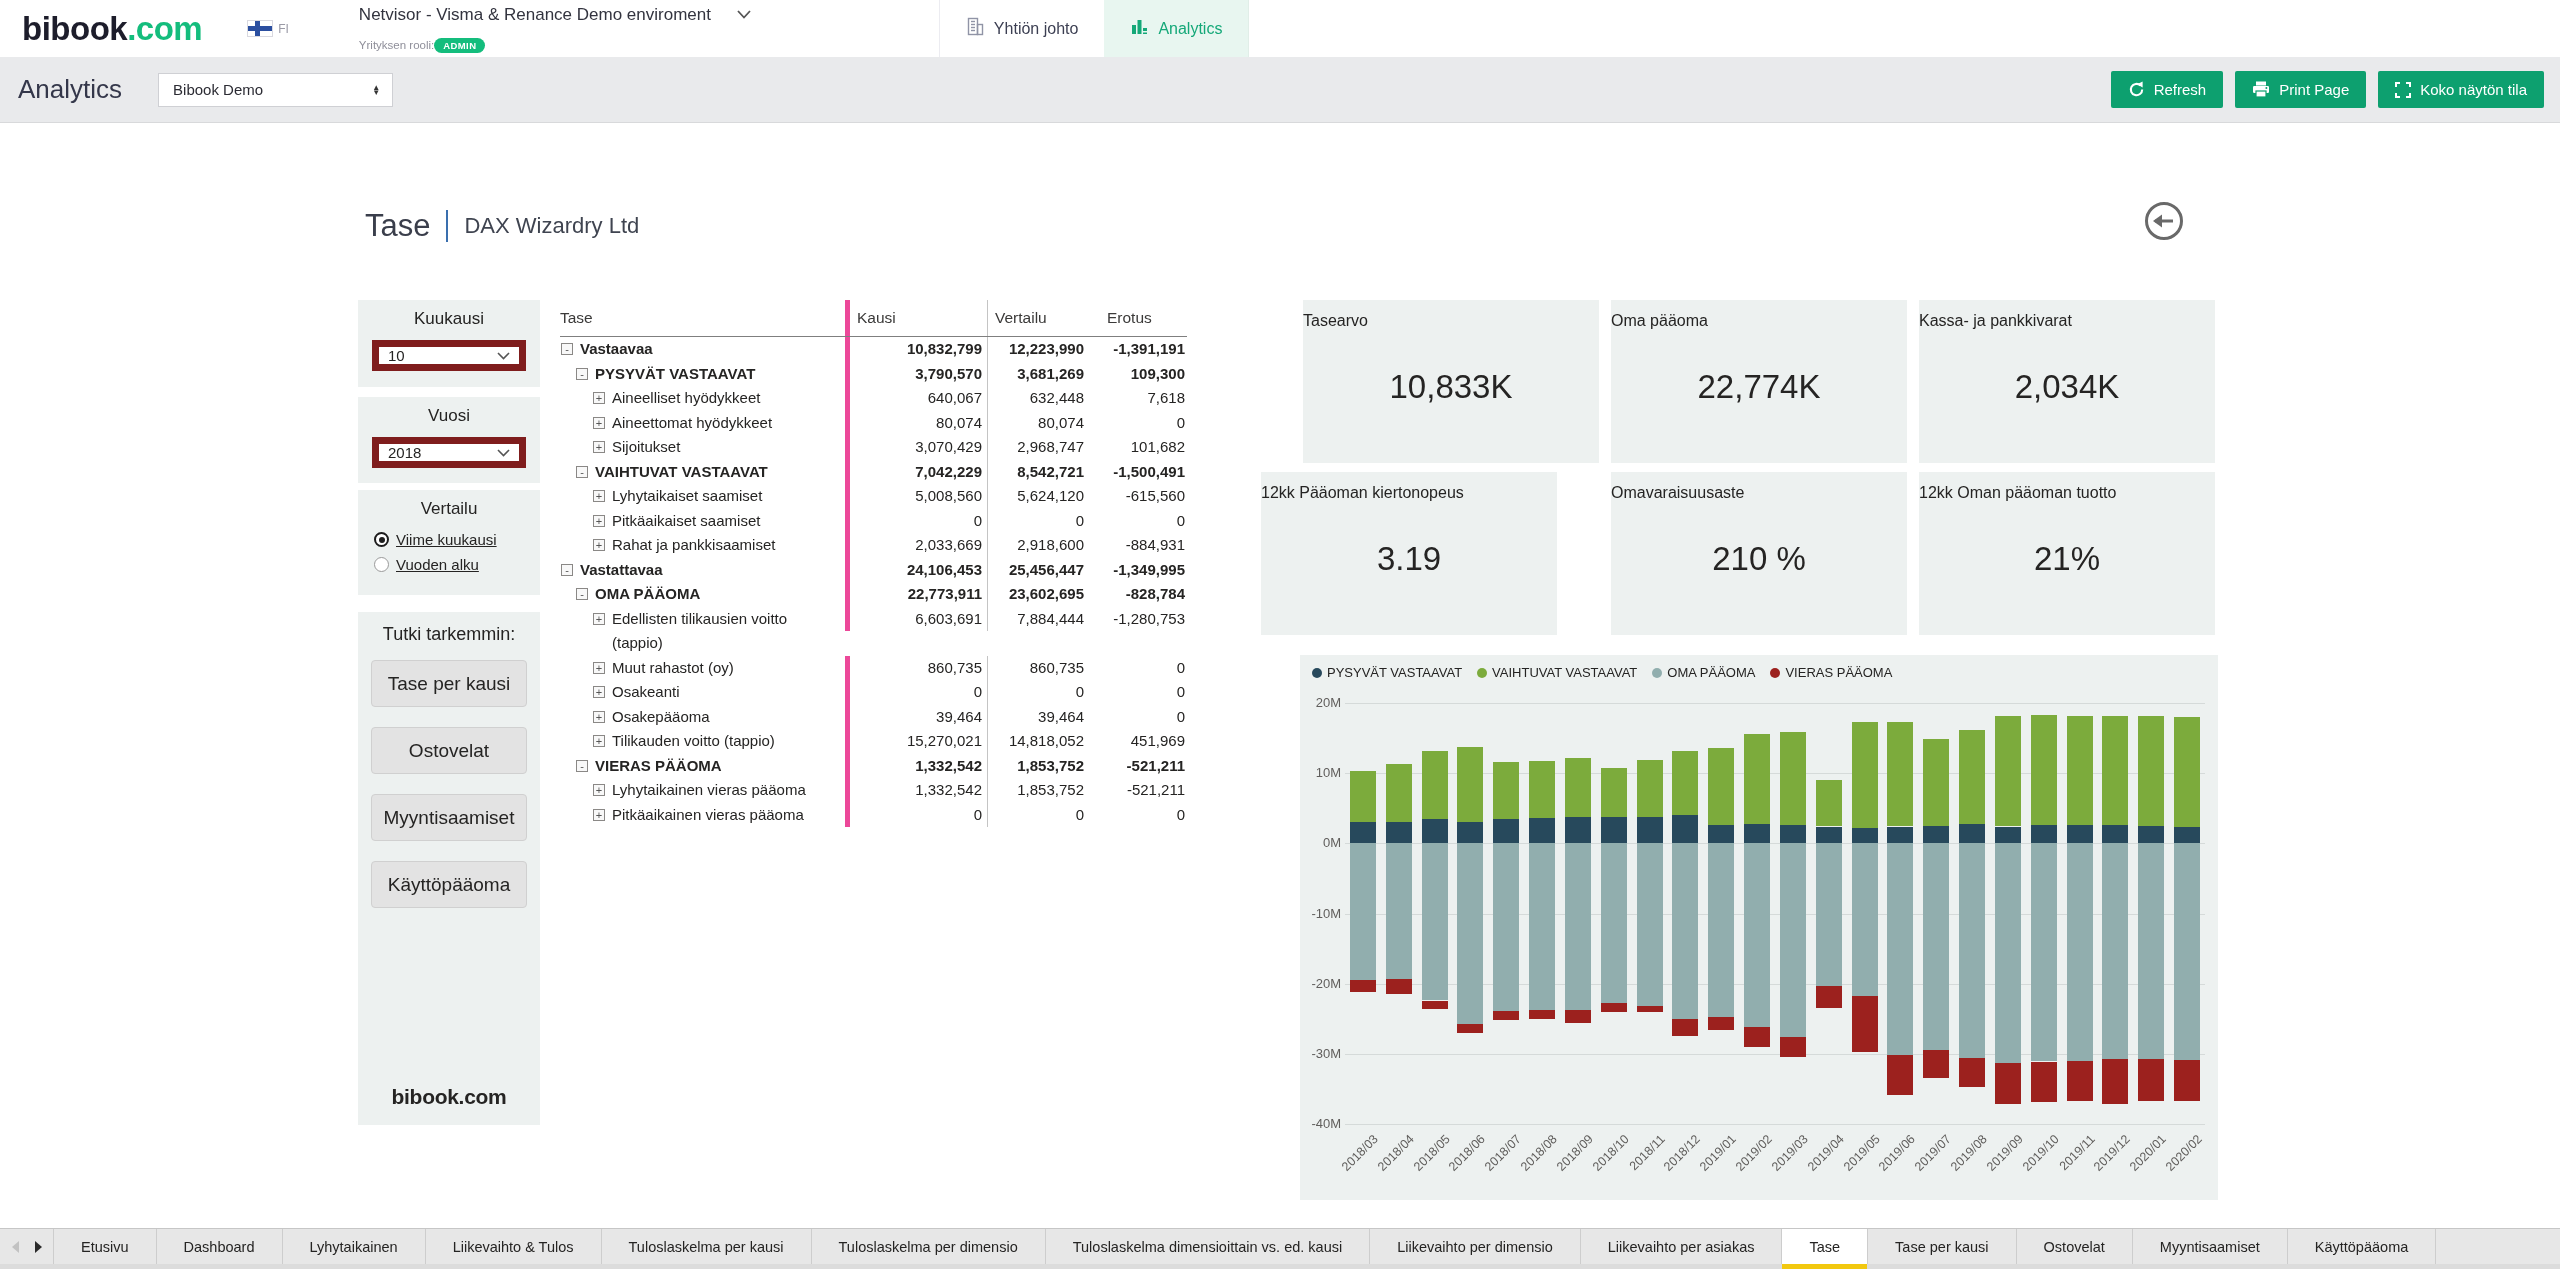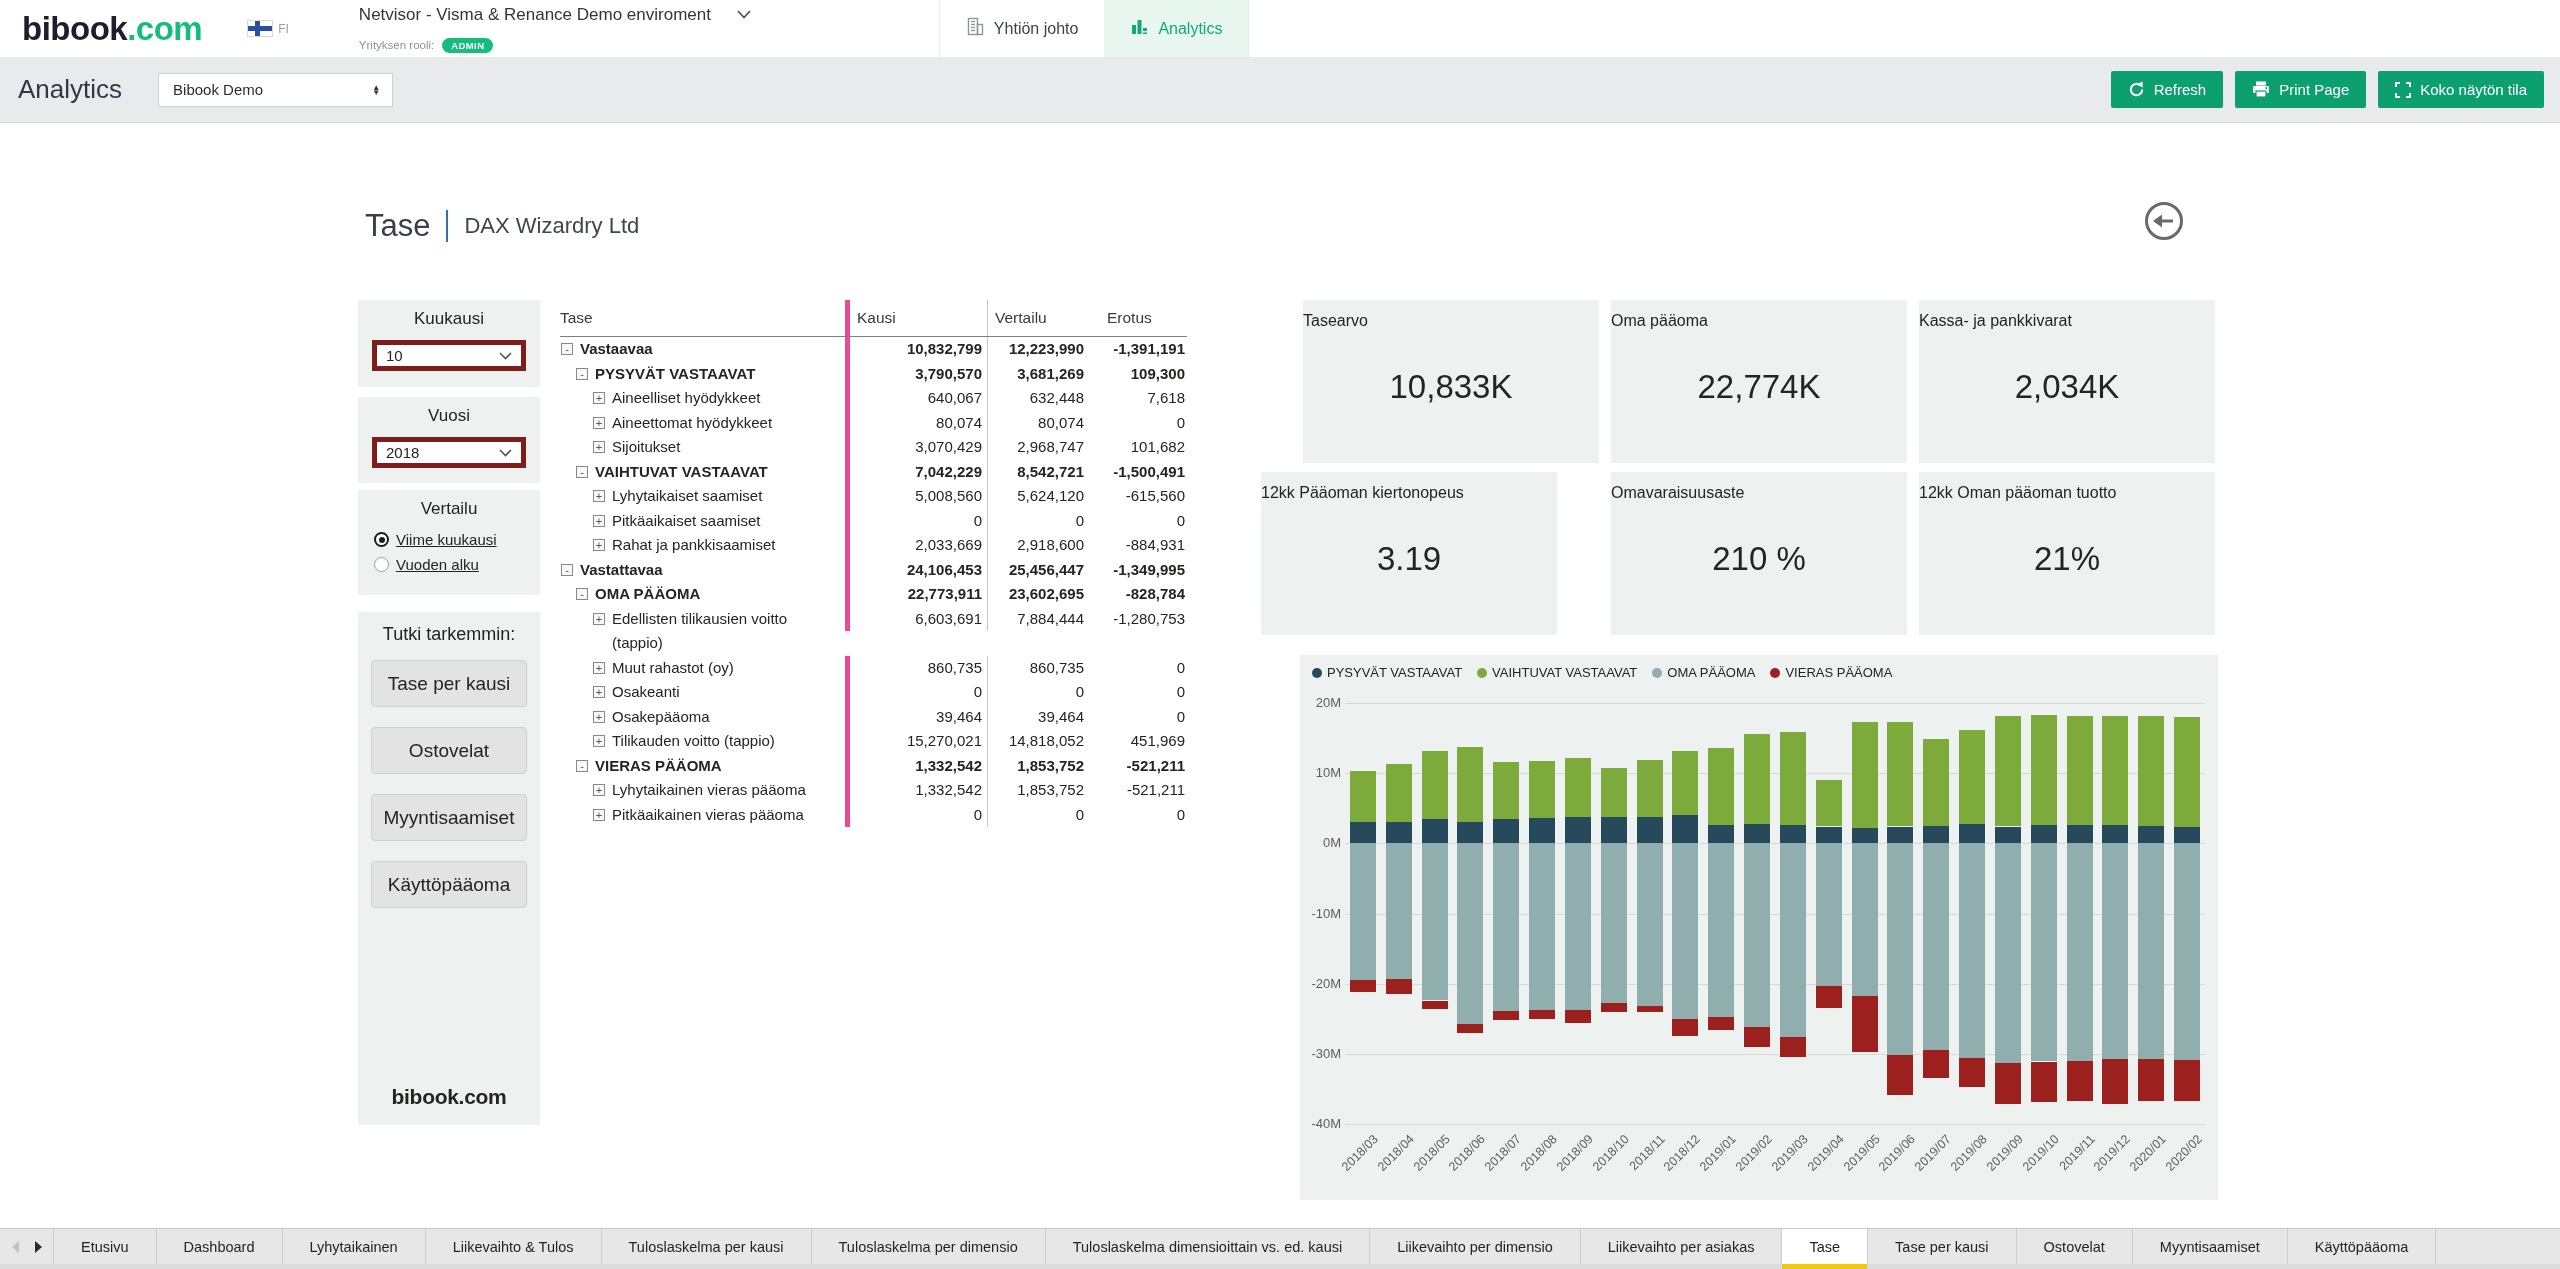--- a/index.html
+++ b/index.html
@@ -12,21 +12,21 @@
   .logo .lg-black { color:#1d1d2b; }
   .logo .lg-green { color:#14bd7d; }
   .flag-wrap { display:flex; align-items:center; margin-left:46px; gap:6px; }
   .flag { width:24px; height:15px; background:#fff; position:relative; box-shadow:0 0 0 1px #d9d9e0; }
   .flag::before { content:""; position:absolute; left:7px; top:0; width:5px; height:15px; background:#2b4fa0; }
   .flag::after  { content:""; position:absolute; left:0; top:5px; width:24px; height:5px; background:#2b4fa0; }
   .flag-code { font-size:12px; color:#9a9aa6; }
   .company-sel { display:flex; flex-direction:column; justify-content:center; margin-left:70px; min-width:520px; }
   .company-line1 { display:flex; align-items:center; gap:26px; }
   .company-name { font-size:17px; color:#33343f; }
-  .company-sub { display:flex; align-items:center; gap:8px; margin-top:13px; }
+  .company-sub { display:flex; align-items:center; margin-top:13px; }
   .company-sub-label { font-size:11.5px; color:#8f8f9a; }
   .role-badge { background:#14bd7d; color:#fff; font-size:9.5px; font-weight:bold; padding:2px 9px; border-radius:9px; letter-spacing:0.4px; }
   .hdr-tabs { display:flex; margin-left:60px; border-left:1px solid #ececf1; }
   .hdr-tab { display:flex; align-items:center; gap:9px; padding:0 26px; font-size:16px; color:#3c3f52; }
   .hdr-tab.active { background:#e8f6f0; color:#14a878; border-right:1px solid #e1eee8; }
 
   
   .toolbar { position:absolute; left:0; top:57px; width:2560px; height:66px; background:#e9eaec; border-bottom:1px solid #d8d9db; display:flex; align-items:center; }
   .toolbar-title { font-size:26px; color:#34374a; margin-left:18px; }
   .ws-select { margin-left:36px; width:235px; height:34px; background:#fff; border:1px solid #cfd0d4; display:flex; align-items:center; justify-content:space-between; padding:0 12px 0 14px; font-size:15px; color:#2b2b33; }
@@ -39,21 +39,21 @@
   .report { position:absolute; left:0; top:123px; width:2560px; height:1105px; background:#fff; }
   .report-title { position:absolute; left:365px; top:85px; display:flex; align-items:center; gap:16px; }
   .rt-main { font-size:31px; color:#3a3e4b; }
   .rt-divider { width:2px; height:32px; background:#3a6fae; }
   .rt-sub { font-size:22px; color:#3f4450; }
   .back-btn { position:absolute; left:2143px; top:77px; width:42px; height:42px; }
 
   
   .fcard { position:absolute; left:358px; width:182px; background:#edf1f0; }
   .fcard-label { text-align:center; font-size:17px; color:#252423; padding-top:9px; }
-  .fselect { margin:11px 14px 0 14px; height:31px; background:#fff; border:5px solid #7f1d1d; display:flex; align-items:center; justify-content:space-between; padding:0 9px 0 9px; font-size:15px; color:#252423; }
+  .fselect { margin:11px 14px 0 14px; height:31px; background:#fff; border:7px solid #7f1d1d; display:flex; align-items:center; justify-content:space-between; padding:0 9px 0 9px; font-size:15px; color:#252423; }
   .radio-group { margin:8px 0 16px 16px;text-decoration:underline; }
   .radio-row { display:flex; align-items:center; gap:7px; height:25px; }
   .radio-dot { width:15px; height:15px; border-radius:50%; border:1px solid #9a9a9a; background:#fff; position:relative; flex:0 0 auto; }
   .radio-dot.sel { border:2px solid #1d1d1d; }
   .radio-dot.sel::after { content:""; position:absolute; left:2.5px; top:2.5px; width:6px; height:6px; border-radius:50%; background:#1d1d1d; }
   .radio-label { font-size:15px; color:#252423; }
   .drill-heading { text-align:center; font-size:18px; color:#252423; padding-top:12px; }
   .drill-btn { display:block; width:156px; margin:0 auto; height:47px; background:#e3e3e3; border:1px solid #d0d0d0; border-radius:4px; font-size:19px; color:#252423; font-family:inherit; }
   .drill-btn + .drill-btn { margin-top:20px; }
   .fcard-logo { position:absolute; left:0; bottom:16px; width:100%; text-align:center; font-size:21px; font-weight:bold; letter-spacing:-0.3px; }

